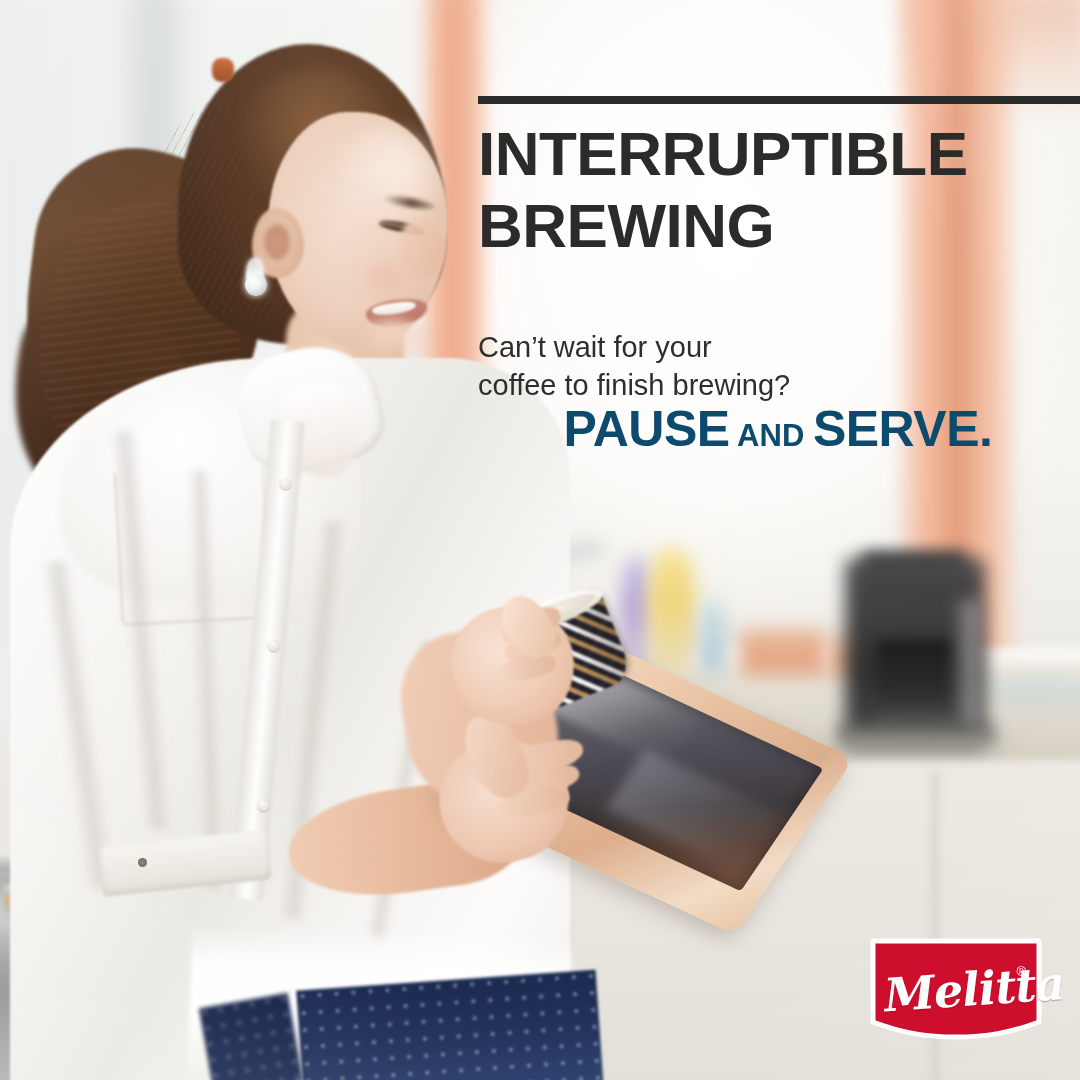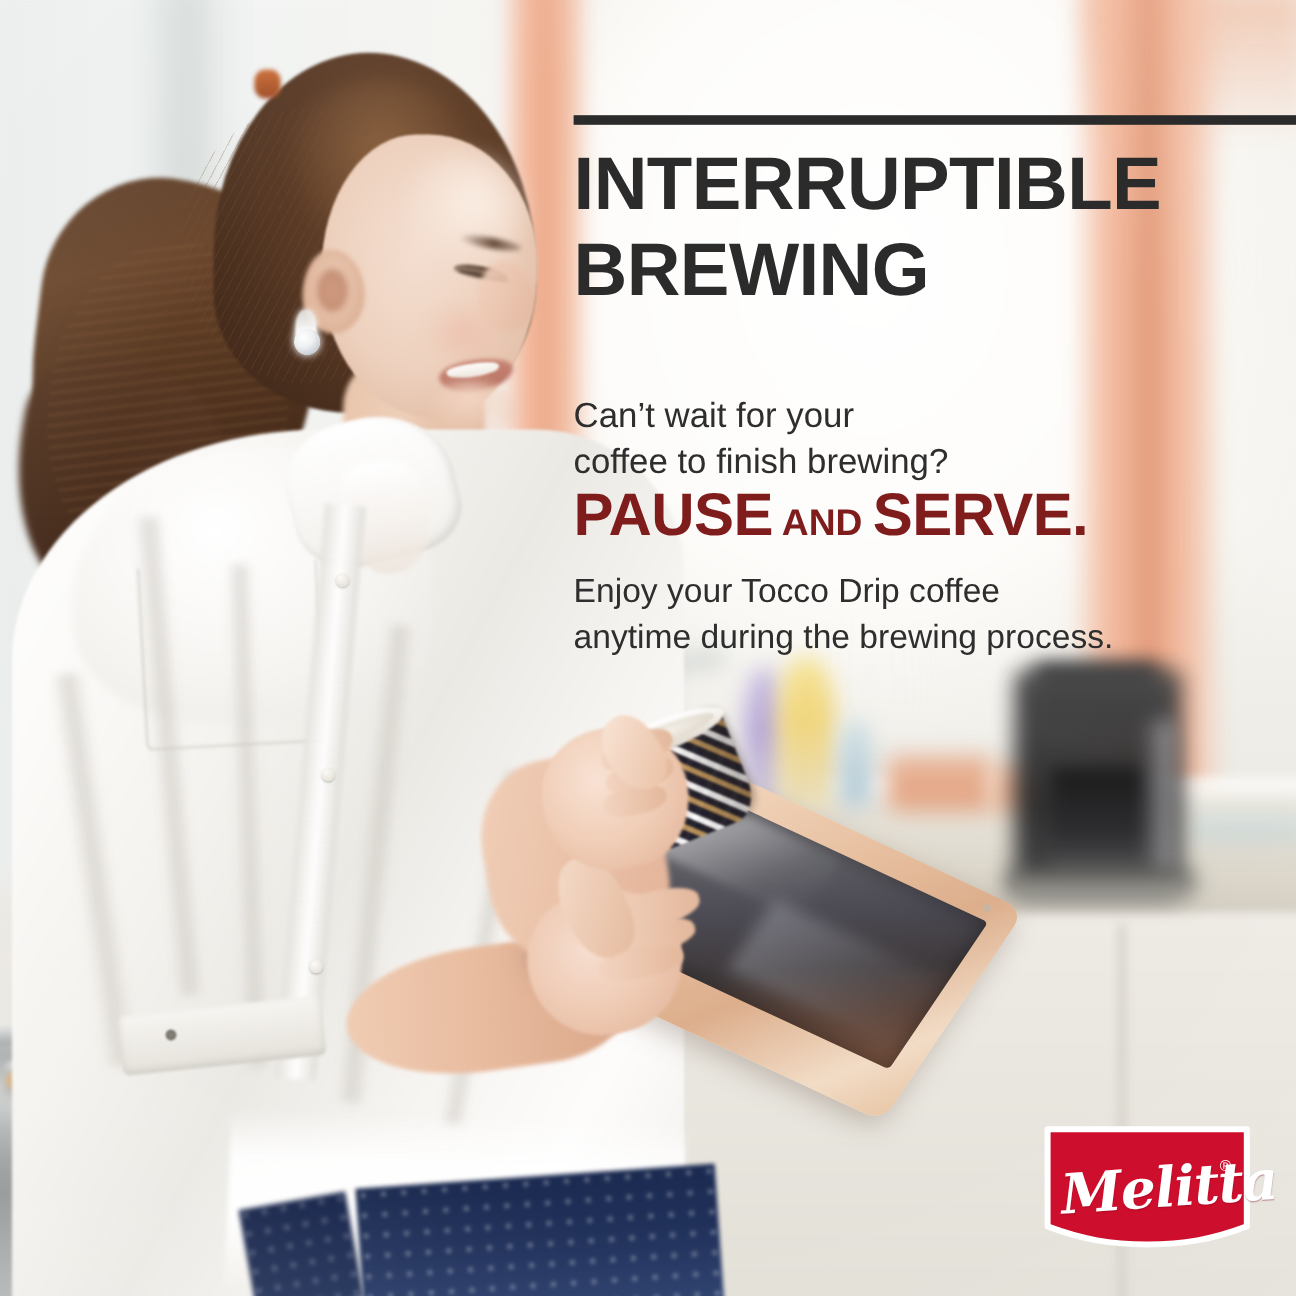--- a/index.html
+++ b/index.html
@@ -537,23 +537,24 @@
     white-space:pre-line;
   }
   .subhead{
     position:absolute;left:0;top:316px;width:560px;
     font-size:29px;line-height:38px;color:#2e2e2e;
     white-space:pre-line;
     margin-top:12px;
   }
   .tagline{
     position:absolute;left:0;top:400px;width:600px;
-    color:#7f1d1d;font-weight:bold;
+    color:#0c4a6e;font-weight:bold;
     font-size:50px;line-height:58px;letter-spacing:-0.5px;
     white-space:nowrap;
+    text-align:center;
   }
   .tagline .small{font-size:31px;letter-spacing:0;}
   .body-copy{
     position:absolute;left:0;top:474px;width:560px;
     font-size:28px;line-height:38px;color:#2e2e2e;
     white-space:pre-line;
   }
 
   
   .logo{
@@ -703,22 +704,20 @@
     <div class="rule"></div>
 
     <div class="headline">INTERRUPTIBLE
 BREWING</div>
 
     <div class="subhead">Can’t wait for your
 coffee to finish brewing?</div>
 
     <div class="tagline"><span>PAUSE</span><span class="small"> <span>AND</span> </span><span>SERVE.</span></div>
 
-    <div class="body-copy">Enjoy your Tocco Drip coffee
-anytime during the brewing process.</div>
   </div>
 
   <div class="logo">
     <svg viewBox="0 0 172 104">
       <path d="M3 3 H169 V84 C140 95 116 99 86 99 C56 99 32 95 3 84 Z" fill="#CE0E2D" stroke="#FFFFFF" stroke-width="5" stroke-linejoin="round"></path>
     </svg>
     <div class="logo-word">Melitta</div>
     <div class="logo-reg">®</div>
   </div>
 

